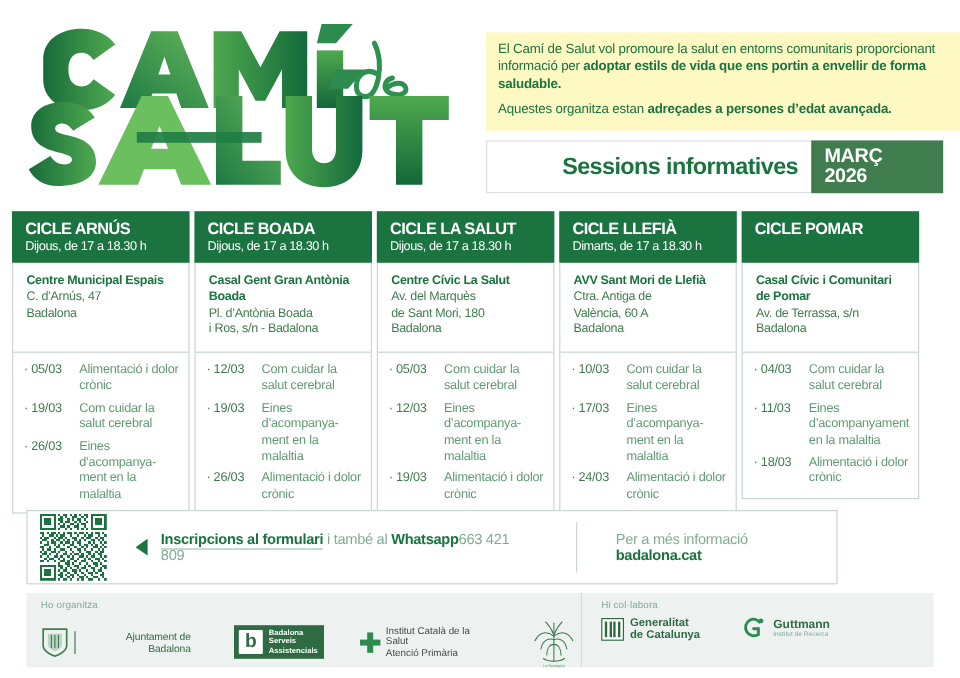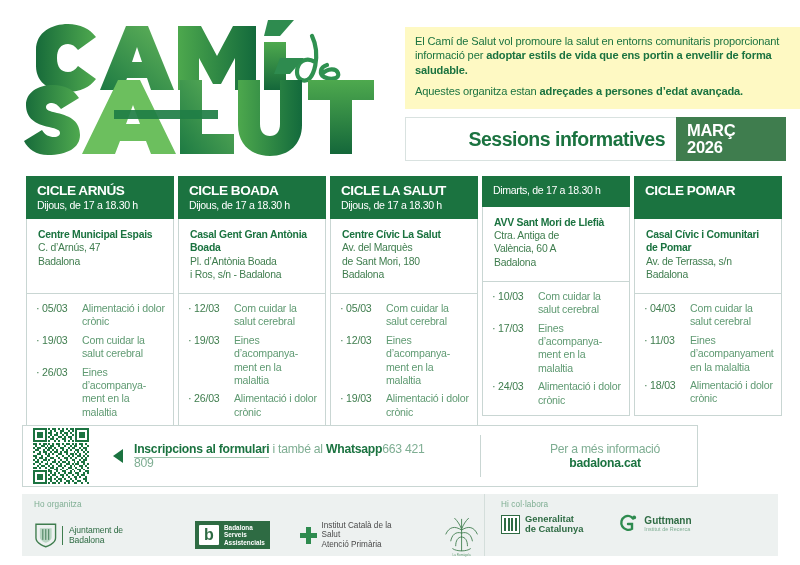--- a/index.html
+++ b/index.html
@@ -70,21 +70,21 @@
     background: #3f7d4e;
     display: flex; flex-direction: column; justify-content: center;
     padding-left: 11px;
   }
   .sess-right-l1 { font-size: 16.5px; font-weight: bold; color: #ffffff; line-height: 16.5px; letter-spacing: -0.3px; }
   .sess-right-l2 { font-size: 16.5px; font-weight: bold; color: #ffffff; line-height: 17.5px; letter-spacing: -0.3px; }
 
   
   .cols {
     position: absolute;
-    left: 26px; top: 176px;
+    left: 10px; top: 176px;
     width: 756px; height: 240px;
     display: flex;
     gap: 4px;
   }
   .col {
     flex: 1 1 0;
     display: flex; flex-direction: column;
     background: #ffffff;
   }
   .col-head {
@@ -176,21 +176,21 @@
   }
   .reg-wa { font-weight: bold; color: #1b7340; }
   .reg-num { color: #7fae93; }
   .reg-div {
     margin-left: 34px;
     width: 1.3px; height: 42px; background: #c9d6d3;
     flex: 0 0 1.3px;
   }
   .info-txt {
     margin-left: 32px;
-    font-size: 12.2px; color: #7fae93; letter-spacing: -0.25px; text-align: center;
+    font-size: 12.2px; color: #7fae93; letter-spacing: -0.25px;
   }
   .info-txt b { color: #1b7340; font-weight: bold; }
 
   
   .footer {
     position: absolute;
     left: 22px; top: 494px;
     width: 756px; height: 62px;
     background: #edf1f0;
     display: flex;
@@ -199,21 +199,21 @@
   .foot-right { flex: 1; padding: 6px 0 0 16px; position: relative; border-left: 1.3px solid #d4dedb; }
   .foot-label {
     font-size: 8.2px; color: #7fae93; letter-spacing: 0.1px; margin-bottom: 4px;
   }
   .logo-row { display: flex; align-items: center; }
 
   
   .lg-ajt { display: flex; align-items: center; }
   .lg-ajt .shield { width: 24px; height: 26px; }
   .lg-ajt .vbar { width: 1.4px; height: 19px; background: #3f7d4e; margin: 0 6px 0 4px; }
-  .lg-ajt .nm { font-size: 8.6px; color: #2e6b43; letter-spacing: -0.1px; }
+  .lg-ajt .nm { font-size: 8.6px; color: #2e6b43; letter-spacing: -0.1px; text-align: right; }
 
   .lg-bsa { margin-left: 36px; display: flex; align-items: center; background: #2e6b43; padding: 3px 5px 3px 4px; }
   .lg-bsa .bmark {
     width: 20px; height: 20px; background: #ffffff; color: #2e6b43;
     font-size: 16px; font-weight: bold; line-height: 20px;
     text-align: center; border-radius: 1px;
   }
   .lg-bsa .btxt { margin-left: 5px; color: #ffffff; font-size: 6.4px; font-weight: bold; line-height: 7.2px; }
 
   .lg-ics { margin-left: 30px; display: flex; align-items: center; }
@@ -400,20 +400,21 @@
             <span class="sdot">·</span>
             <span class="sdate">19/03</span>
             <span class="stitle">Alimentació i dolor crònic</span>
           </div>
         </div>
       </div>
     </div>
 
     <div class="col">
       <div class="col-head">
+        <div class="col-title">CICLE LLEFIÀ</div>
         <div class="col-sub">Dimarts, de 17 a 18.30 h</div>
       </div>
       <div class="col-body">
         <div class="venue">
           <div class="venue-name">AVV Sant Mori de Llefià</div>
           <div class="venue-addr">Ctra. Antiga de</div>
           <div class="venue-addr">València, 60 A</div>
           <div class="venue-addr">Badalona</div>
         </div>
         <div class="sessions">

